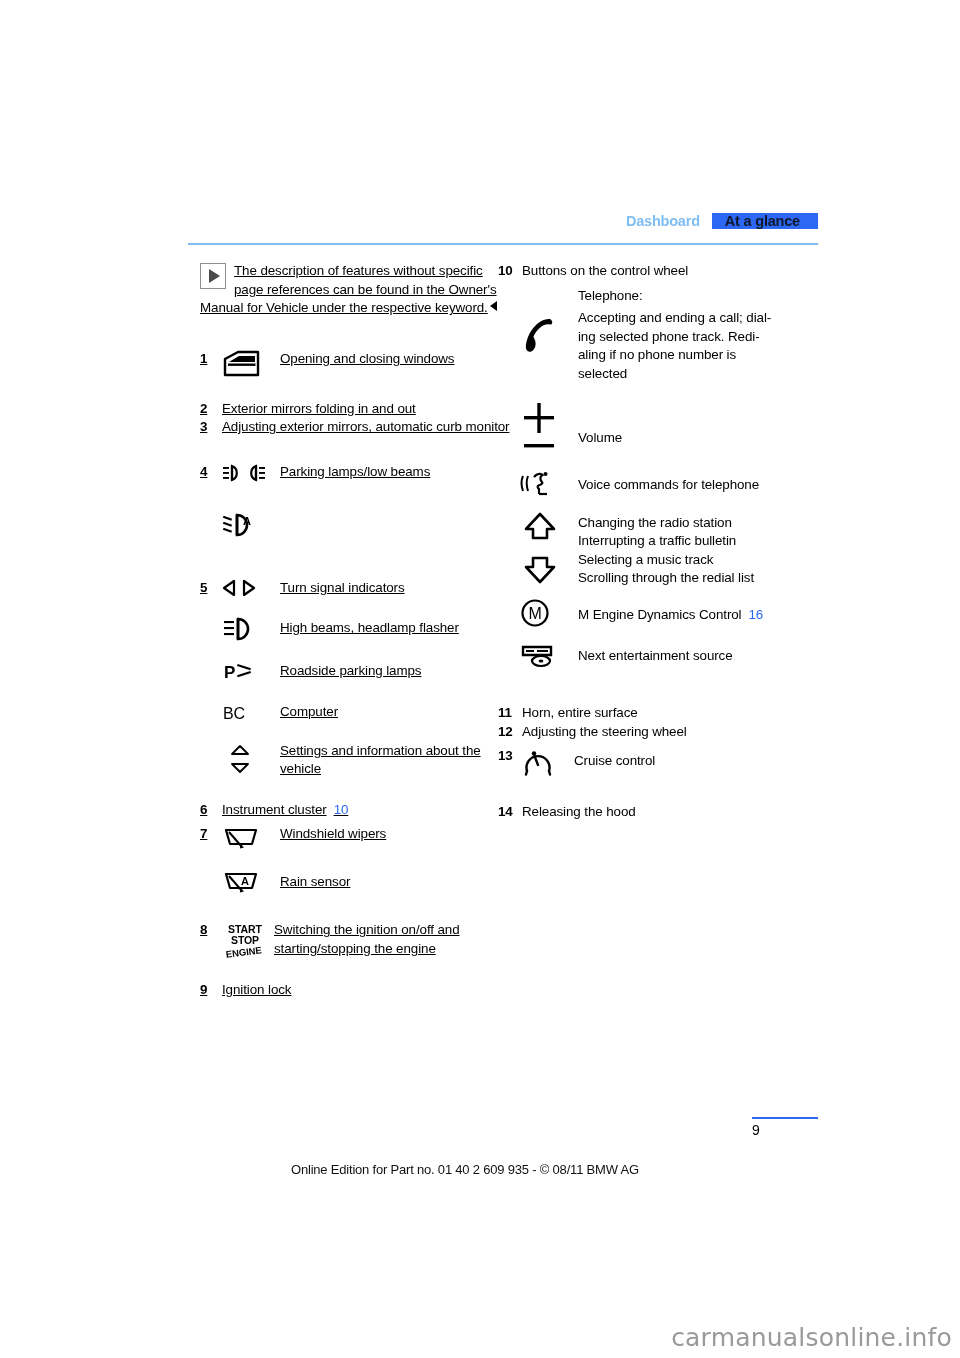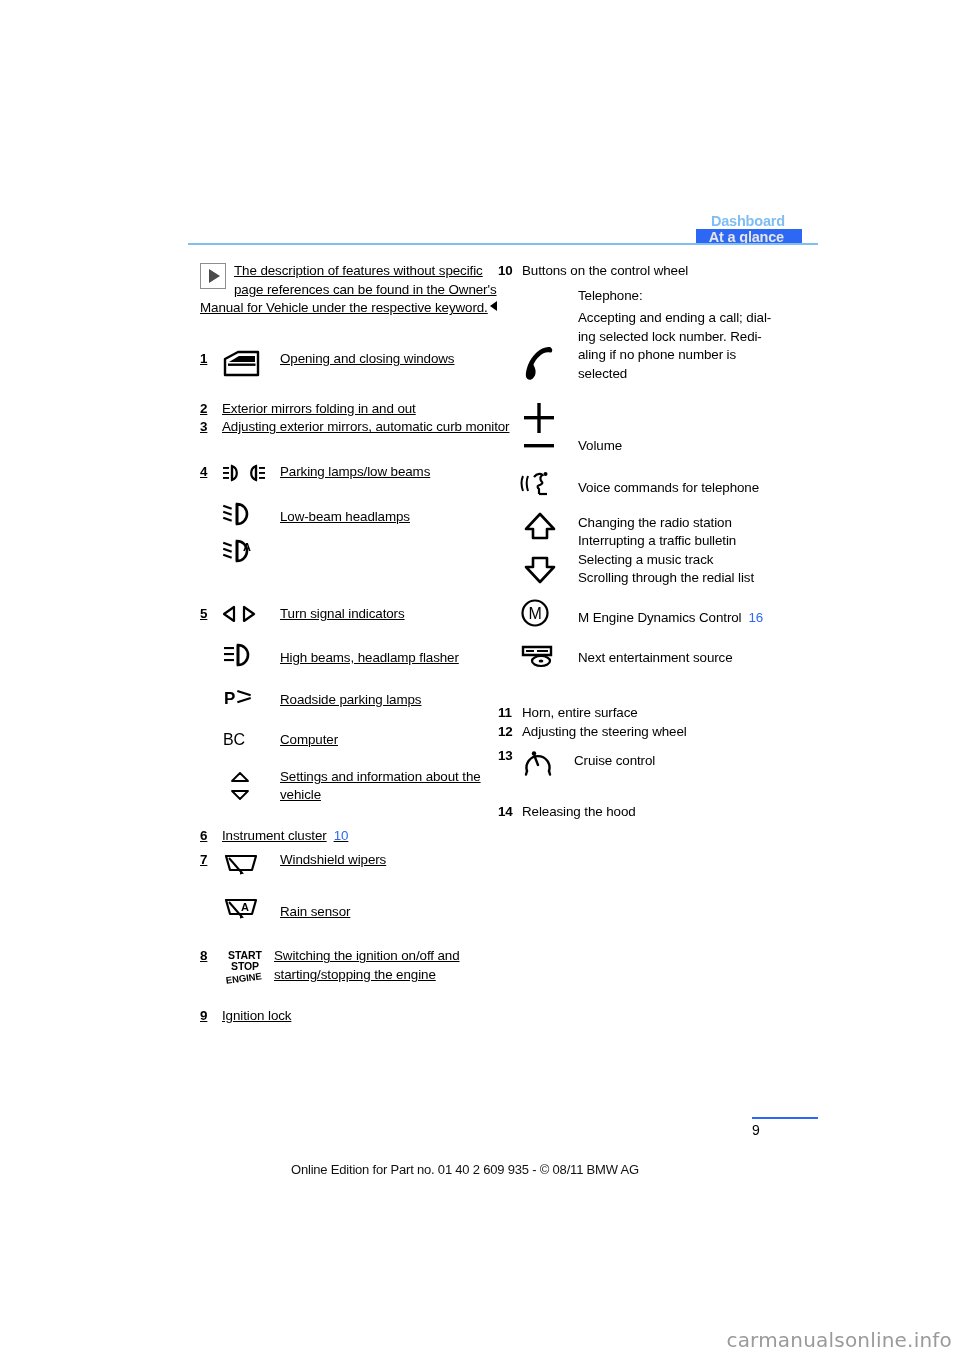--- a/index.html
+++ b/index.html
@@ -34,42 +34,41 @@
   .header-rule {
     position: absolute;
     left: 0;
     top: 30px;
     width: 630px;
     height: 2px;
     background: #7fbdf2;
   }
   .header-tabs {
     position: absolute;
-    right: 16px;
+    right: 0;
     top: 0;
     display: flex;
-    align-items: center;
+    align-items: flex-start;
     height: 30px;
-    flex-direction: column;
   }
   .tab-inactive {
     display: flex;
     align-items: center;
     padding: 0 12px 0 10px;
     font-size: 14.5px;
     font-weight: bold;
     color: #7fbdf2;
     letter-spacing: -0.2px;
   }
   .tab-active {
     display: flex;
     align-items: center;
     padding: 0 18px 0 13px;
     background: #2d68f5;
-    color: #e5e5e5;
+    color: #0f172a;
     font-size: 14.5px;
     font-weight: bold;
     letter-spacing: -0.2px;
   }
 
   
   .col {
     position: absolute;
     top: 262px;
     width: 310px;
@@ -137,21 +136,21 @@
     flex: 0 0 auto;
     width: 58px;
     display: flex;
     align-items: flex-start;
     justify-content: flex-start;
   }
   .icocell.narrow { width: 52px; }
 
   .sub {
     display: flex;
-    align-items: flex-end;
+    align-items: center;
     font-size: 13.4px;
     line-height: 18.6px;
     letter-spacing: -0.1px;
   }
   .sub .pad { flex: 0 0 auto; width: 22px; }
 
   .gap6  { height: 6px; }
   .gap10 { height: 10px; }
   .gap14 { height: 14px; }
   .gap18 { height: 18px; }
@@ -184,21 +183,21 @@
     top: 1162px;
     font-size: 13px;
     letter-spacing: -0.2px;
     color: #111;
     white-space: nowrap;
   }
   .watermark {
     position: absolute;
     right: 8px;
     bottom: 6px;
-    font-size: 20px;
+    font-size: 25px;
     color: #9a9a9a;
     letter-spacing: 0.2px;
     font-family: "DejaVu Sans", sans-serif;
   }
 </style>
 </head>
 <body>
 
 <div class="page">
 
@@ -263,35 +262,20 @@
               <rect x="37" y="9" width="6" height="1.9"></rect>
               <rect x="37" y="14" width="6" height="1.9"></rect>
           </g>
         </svg>
       </div>
       <div class="rowtext">Parking lamps/low beams</div>
     </div>
 
     <div class="gap18"></div>
 
-    <div class="sub">
-      <div class="pad"></div>
-      <div class="icocell">
-        <svg width="36" height="26" viewBox="0 0 36 26" aria-hidden="true">
-          <g fill="#000">
-            <rect x="1" y="5" width="9" height="2.1" transform="rotate(20 5 6)"></rect>
-            <rect x="1" y="11" width="9" height="2.1" transform="rotate(20 5 12)"></rect>
-            <rect x="1" y="17" width="9" height="2.1" transform="rotate(20 5 18)"></rect>
-          </g>
-          <path d="M15 3 A10 10 0 0 1 15 23 Z" fill="none" stroke="#000" stroke-width="2.6"></path>
-          <path d="M15 3 L15 23" stroke="#000" stroke-width="2.6"></path>
-        </svg>
-      </div>
-      <div class="rowtext">Low-beam headlamps</div>
-    </div>
 
     <div class="gap10"></div>
 
     <div class="sub">
       <div class="pad"></div>
       <div class="icocell">
         <svg width="36" height="28" viewBox="0 0 36 28" aria-hidden="true">
           <g fill="#000">
             <rect x="1" y="6" width="9" height="2.1" transform="rotate(20 5 7)"></rect>
             <rect x="1" y="12" width="9" height="2.1" transform="rotate(20 5 13)"></rect>
@@ -457,21 +441,21 @@
       <div class="pad"></div>
       <div class="icocell">
         <svg width="40" height="42" viewBox="0 0 40 42" aria-hidden="true">
           <path d="M30 5 C21 4 12 13 8 23 C5.5 30 5 35 7.5 37 C10.5 39.4 15 36 15.5 31 C16 26.5 14 25 13.5 22.5 C16.5 16 23 9 30 10.5 C32.5 11 33.5 7 30 5 Z" fill="#000"></path>
         </svg>
       </div>
       <div class="rowtext">
         <p>Telephone:</p>
         <div style="height:4px"></div>
         <p>Accepting and ending a call; dial-</p>
-        <p>ing selected lock number. Redi-</p>
+        <p>ing selected phone track. Redi-</p>
         <p>aling if no phone number is</p>
         <p>selected</p>
       </div>
     </div>
 
     <div class="gap18"></div>
 
     <div class="sub">
       <div class="pad"></div>
       <div class="icocell">

